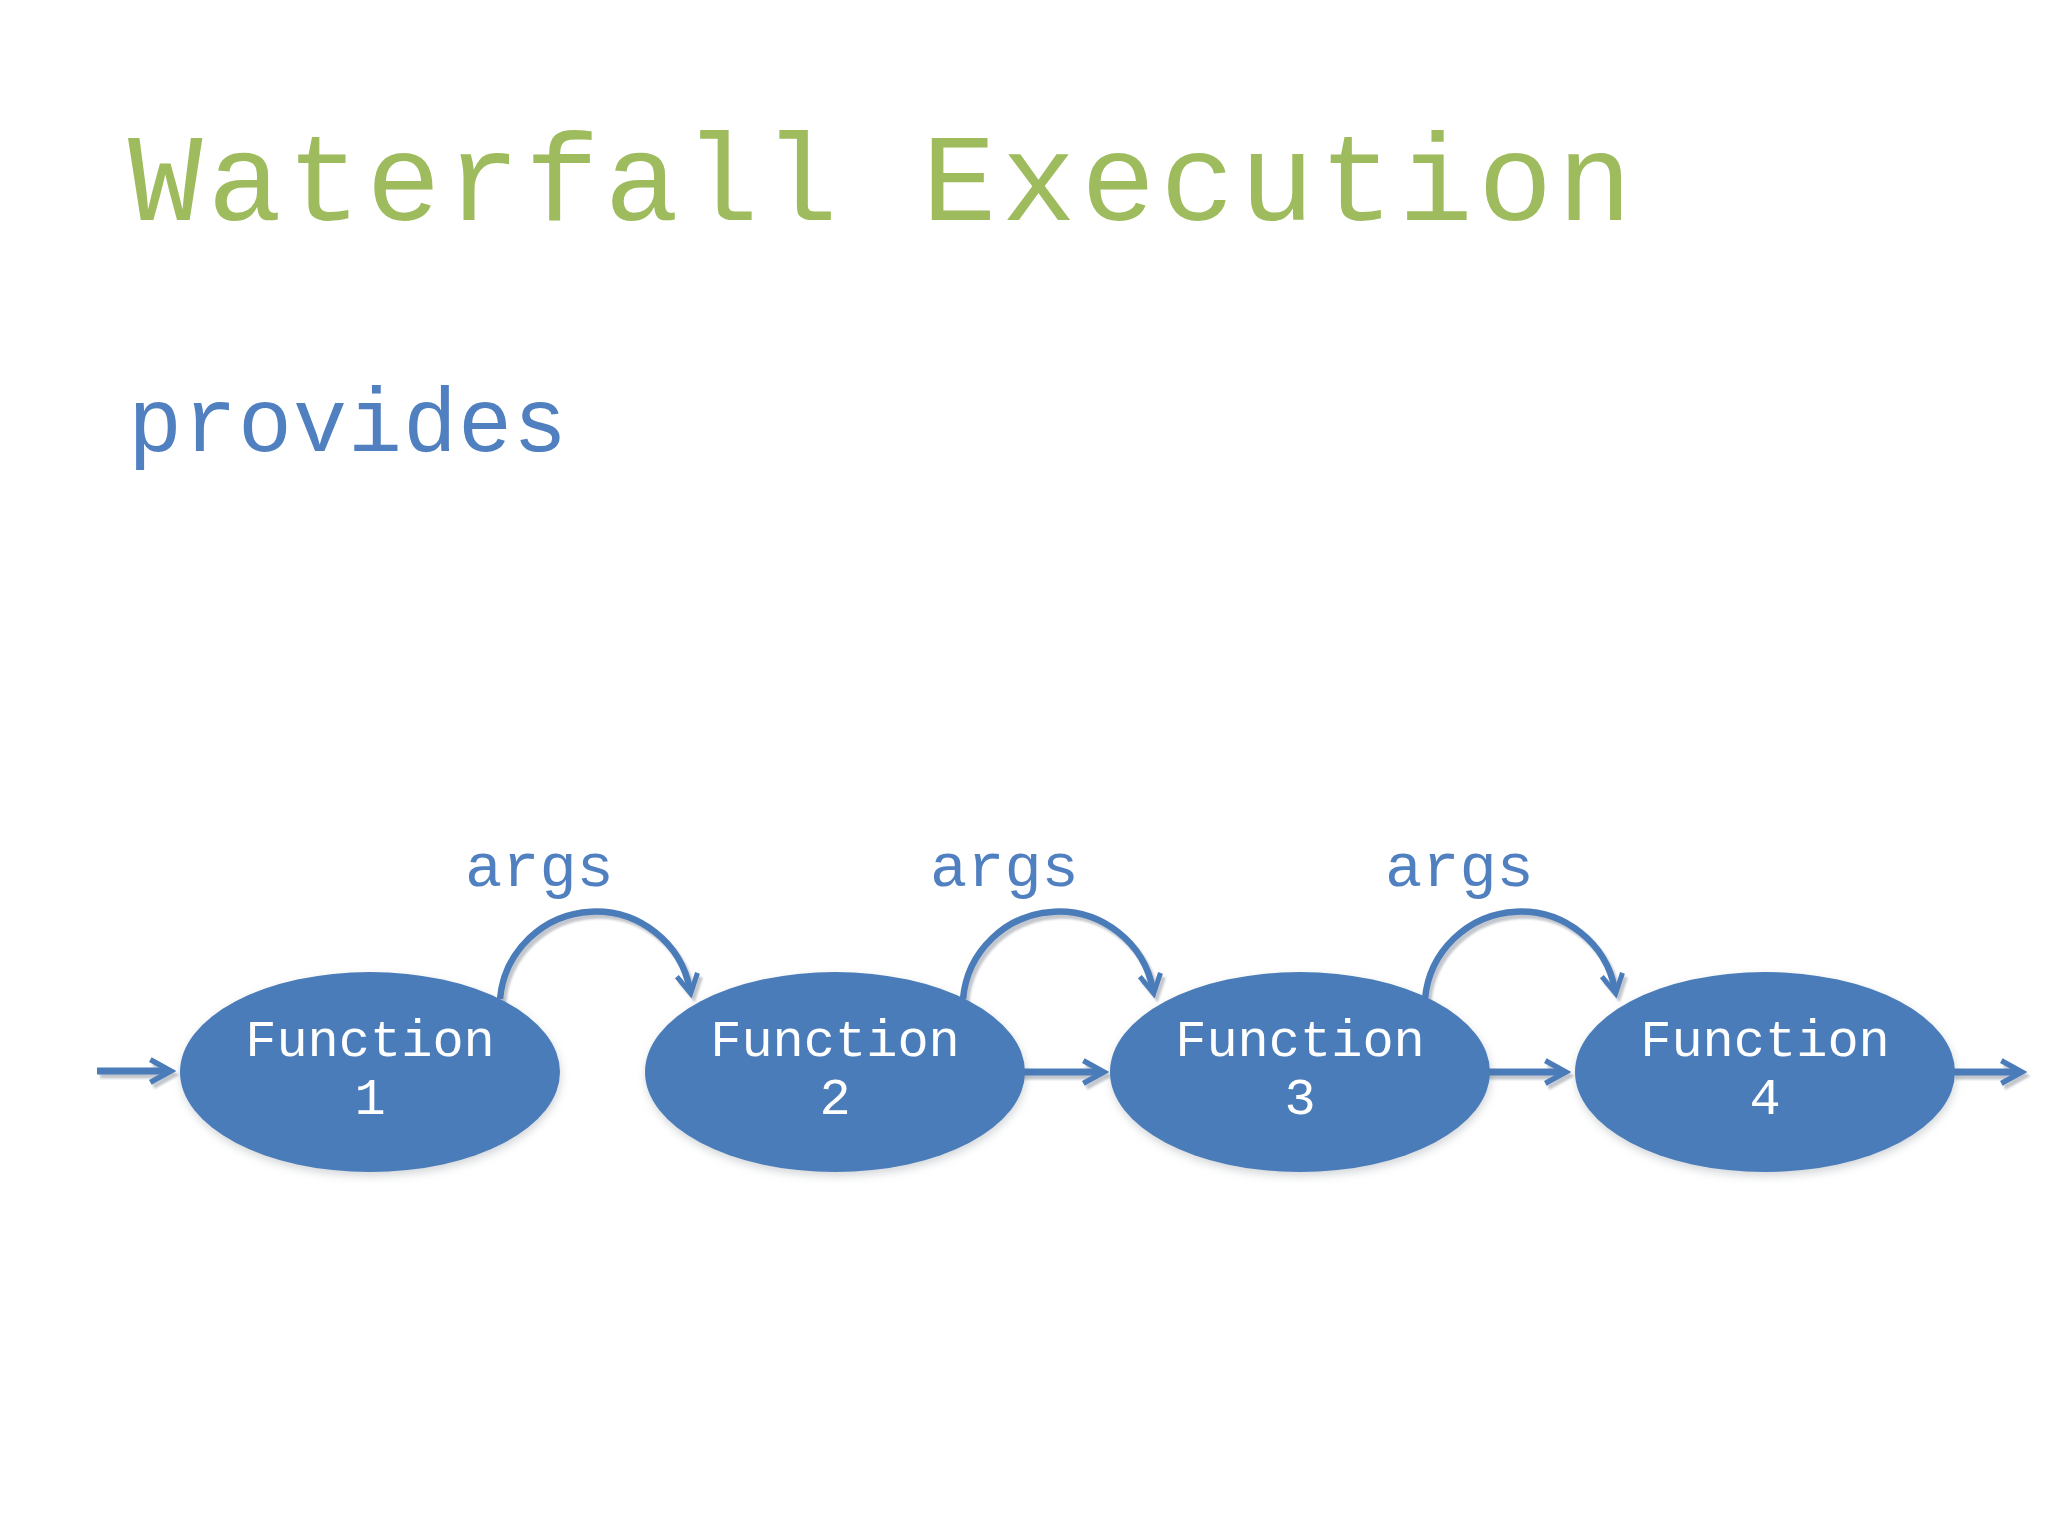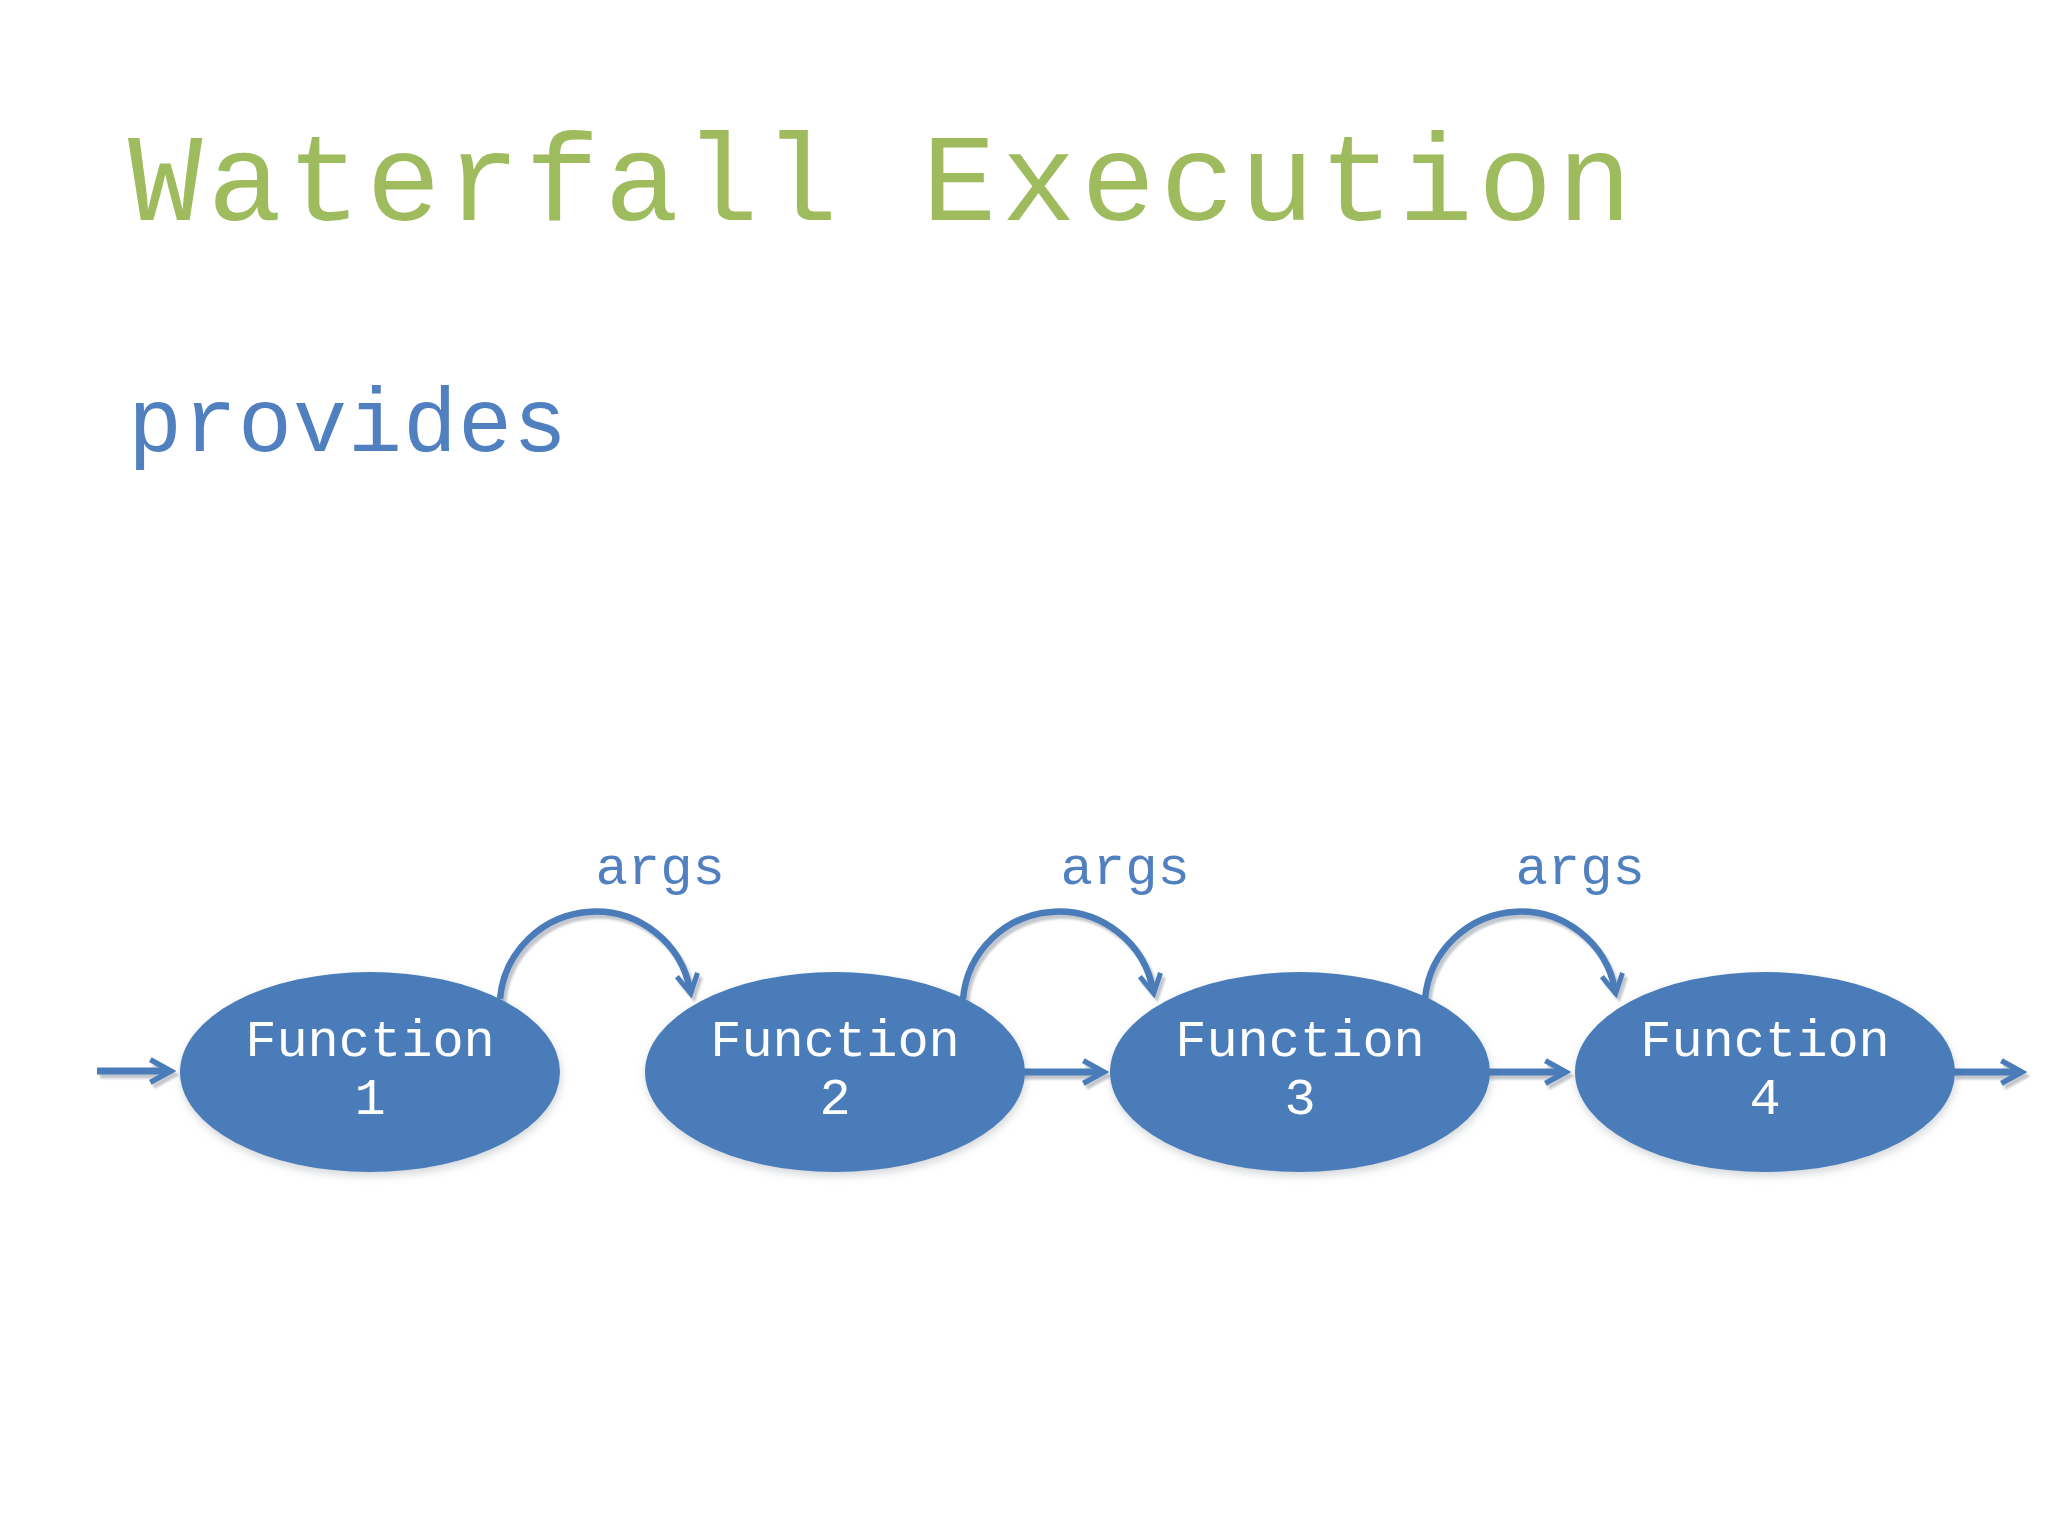--- a/index.html
+++ b/index.html
@@ -41,22 +41,22 @@
   .arrows{
     position:absolute;left:0;top:0;
     filter:drop-shadow(3px 4px 1px rgba(105,115,130,0.40));
   }
   .flow-line{stroke:var(--shape-blue);stroke-width:7;fill:none;}
   .arc-line{stroke:var(--shape-blue);stroke-width:6.5;fill:none;}
   .head-path{stroke:var(--shape-blue);fill:none;}
   .args-label{
     position:absolute;top:840px;
     width:260px;
-    text-align:right;
-    font-size:54px;
+    text-align:left;
+    font-size:62px;
     line-height:60px;
     color:var(--text-blue);
   }
   .node{
     position:absolute;top:972px;
     width:380px;height:200px;
     border-radius:50%;
     background:var(--shape-blue);
     color:var(--node-text);
     display:flex;flex-direction:column;

